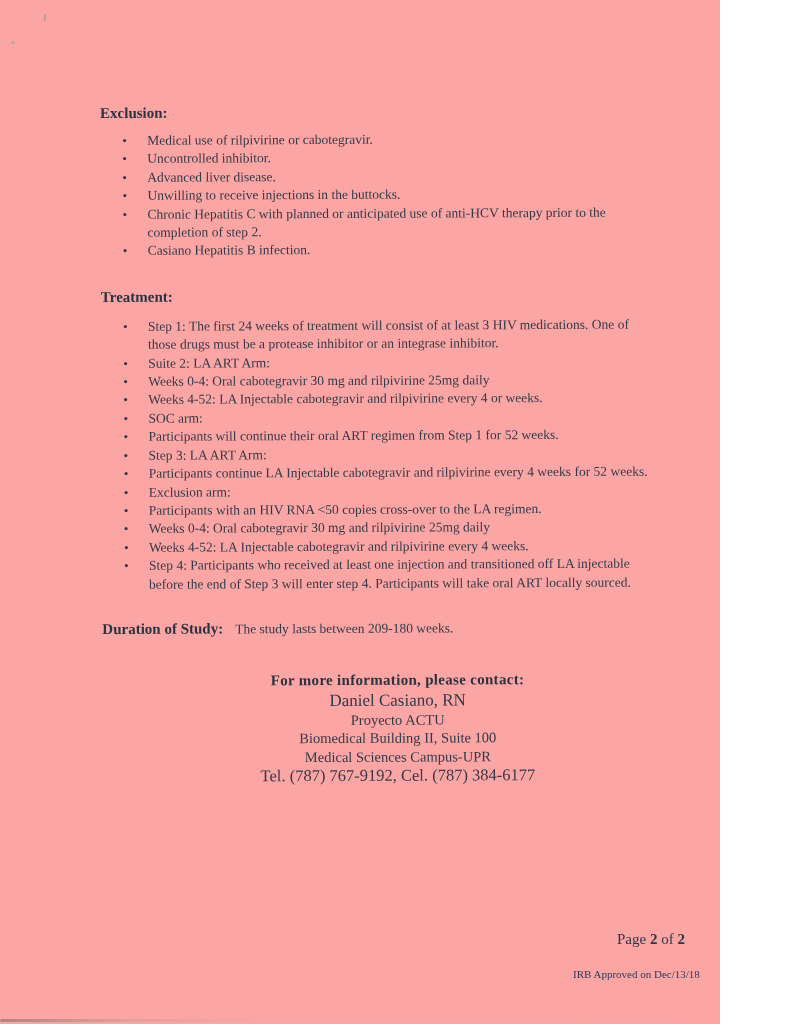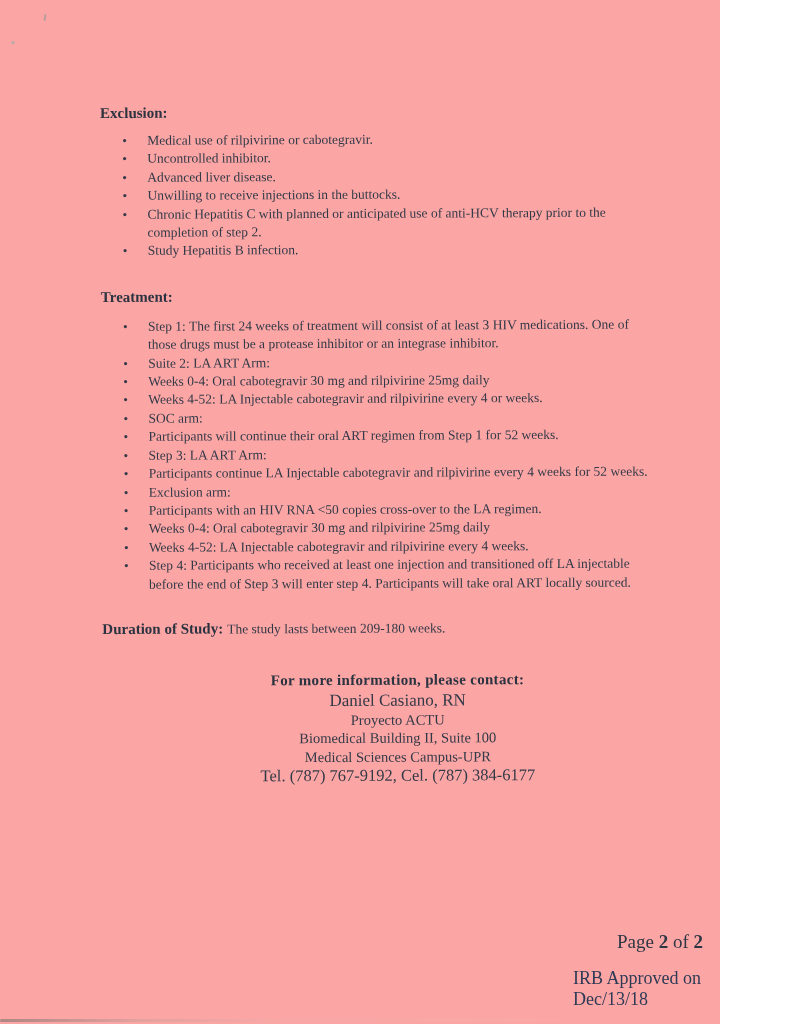--- a/index.html
+++ b/index.html
@@ -77,21 +77,21 @@
 
   .duration-line {
     margin: 26px 0 0 0;
     font-size: 13.5px;
     line-height: 19px;
   }
   .duration-line .bold-heading {
     font-size: 15px;
     font-weight: bold;
     color: #2b3340;
-    margin-right: 4px;
+    margin-right: 12px;
   }
 
   .contact-block {
     margin-top: 33px;
     width: 590px;
     text-align: center;
   }
   .contact-heading {
     font-size: 15px;
     line-height: 19px;
@@ -101,30 +101,30 @@
     margin: 0;
   }
   .contact-name { font-size: 17px; line-height: 21px; }
   .contact-line { font-size: 14.5px; line-height: 18.5px; }
   .contact-phone { font-size: 16.5px; line-height: 20px; }
 
   .page-number {
     position: absolute;
     left: 617px;
     top: 931px;
-    font-size: 19px;
+    font-size: 15px;
     color: #2f3744;
   }
   .page-number .num { font-weight: bold; }
 
   .irb-line {
     position: absolute;
     left: 573px;
     top: 968px;
-    font-size: 18px;
+    font-size: 11px;
     color: #2d3a55;
   }
 </style>
 </head>
 <body>
 
 <div class="page">
 
   <div class="mark-a"></div>
   <div class="mark-b"></div>
@@ -140,21 +140,21 @@
 
         <li><span>Uncontrolled inhibitor.</span></li>
 
         <li><span>Advanced liver disease.</span></li>
 
         <li><span>Unwilling to receive injections in the buttocks.</span></li>
 
         <li><span>Chronic Hepatitis C with planned or anticipated use of anti-HCV therapy prior to the
 completion of step 2.</span></li>
 
-        <li><span>Study Hepatitis B infection.</span></li>
+        <li><span>Casiano Hepatitis B infection.</span></li>
       </ul>
 
     <h2 class="section-heading treatment">Treatment:</h2>
 
     <ul class="bullet-list treatment-list">
 
         <li><span>Step 1: The first 24 weeks of treatment will consist of at least 3 HIV medications. One of
 those drugs must be a protease inhibitor or an integrase inhibitor.</span></li>
 
         <li><span>Suite 2: LA ART Arm:</span></li>

